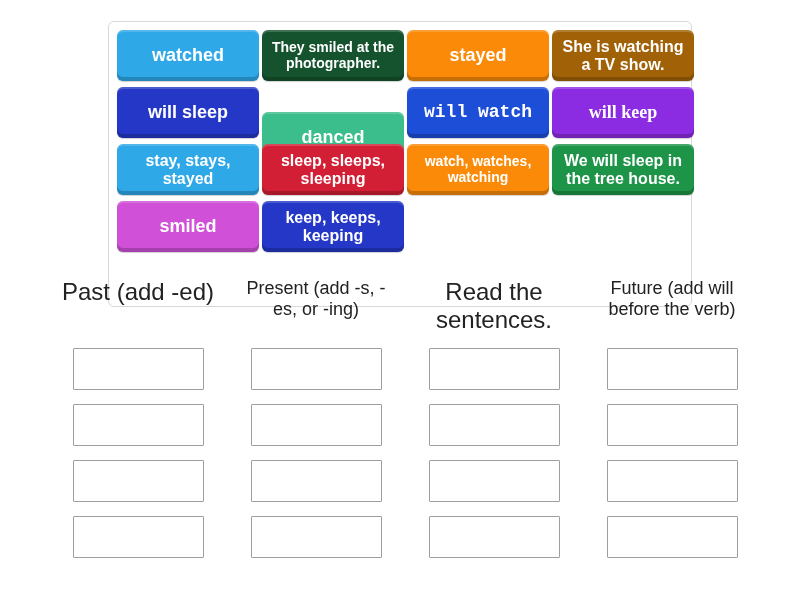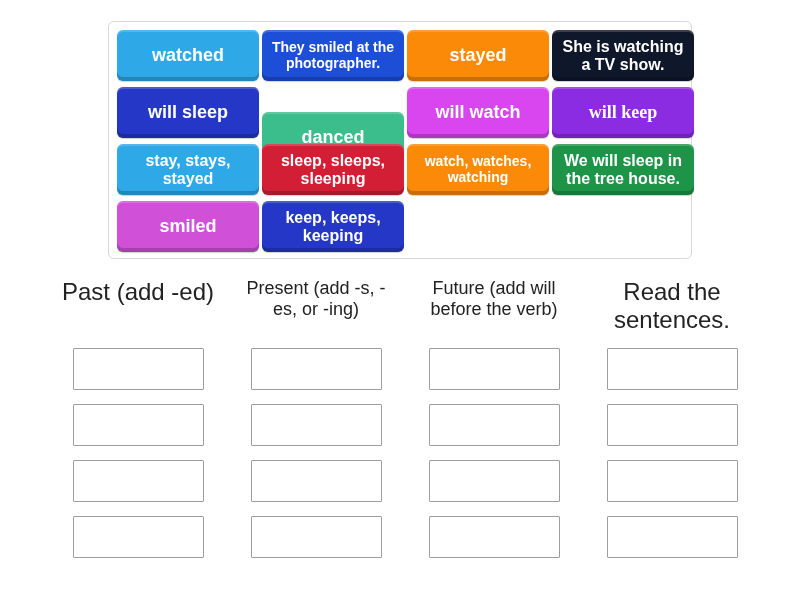--- a/index.html
+++ b/index.html
@@ -15,21 +15,21 @@
     overflow: hidden;
     position: relative;
   }
 
   
   #tile-bank {
     position: absolute;
     left: 108px;
     top: 21px;
     width: 584px;
-    height: 238px;
+    height: 286px;
     box-sizing: border-box;
     border: 1px solid #d8d8d8;
     border-radius: 6px;
     background: #ffffff;
     padding: 8px 0 0 8px;
   }
   #tile-grid {
     display: grid;
     grid-template-columns: repeat(4, 142px);
     grid-template-rows: repeat(4, 56px);
@@ -109,36 +109,36 @@
   }
 </style>
 </head>
 <body>
 
 <div id="tile-bank">
   <div id="tile-grid">
       <div class="tile" style="background: rgb(47, 168, 232);">
         <span class="tile-text t-lg">watched</span>
       </div>
-      <div class="tile" style="background: #1d4ed8;">
+      <div class="tile" style="background: #14532d;">
         <span class="tile-text t-sm">They smiled at the photographer.</span>
       </div>
       <div class="tile" style="background: rgb(251, 138, 8); text-align: right;">
         <span class="tile-text t-lg">stayed</span>
       </div>
-      <div class="tile" style="background: #0f172a;">
+      <div class="tile" style="background: #a16207;">
         <span class="tile-text t-md">She is watching a TV show.</span>
       </div>
       <div class="tile" style="background: rgb(36, 55, 198);">
         <span class="tile-text t-lg">will sleep</span>
       </div>
       <div class="tile" style="background: rgb(59, 190, 139); margin-top: 25px;">
         <span class="tile-text t-lg">danced</span>
       </div>
-      <div class="tile" style="background: #d946ef;">
+      <div class="tile" style="background: #1d4ed8; font-family: Liberation Mono, monospace;">
         <span class="tile-text t-lg">will watch</span>
       </div>
       <div class="tile" style="background: rgb(139, 43, 226); font-family: Liberation Serif, serif;">
         <span class="tile-text t-lg">will keep</span>
       </div>
       <div class="tile" style="background: rgb(47, 168, 232);">
         <span class="tile-text t-md">stay, stays, stayed</span>
       </div>
       <div class="tile" style="background: rgb(211, 31, 54);">
         <span class="tile-text t-md">sleep, sleeps, sleeping</span>
@@ -174,30 +174,30 @@
     <div class="column">
       <div class="col-title size-md">Present (add -s, -es, or -ing)</div>
       <div class="slots">
         <div class="slot"></div>
         <div class="slot"></div>
         <div class="slot"></div>
         <div class="slot"></div>
       </div>
     </div>
     <div class="column">
+      <div class="col-title size-lg">Read the sentences.</div>
+      <div class="slots">
+        <div class="slot"></div>
+        <div class="slot"></div>
+        <div class="slot"></div>
+        <div class="slot"></div>
+      </div>
+    </div>
+    <div class="column">
       <div class="col-title size-md">Future (add will before the verb)</div>
       <div class="slots">
         <div class="slot"></div>
         <div class="slot"></div>
         <div class="slot"></div>
         <div class="slot"></div>
       </div>
     </div>
-    <div class="column">
-      <div class="col-title size-lg">Read the sentences.</div>
-      <div class="slots">
-        <div class="slot"></div>
-        <div class="slot"></div>
-        <div class="slot"></div>
-        <div class="slot"></div>
-      </div>
-    </div>
   </div>
 
 </body></html>

